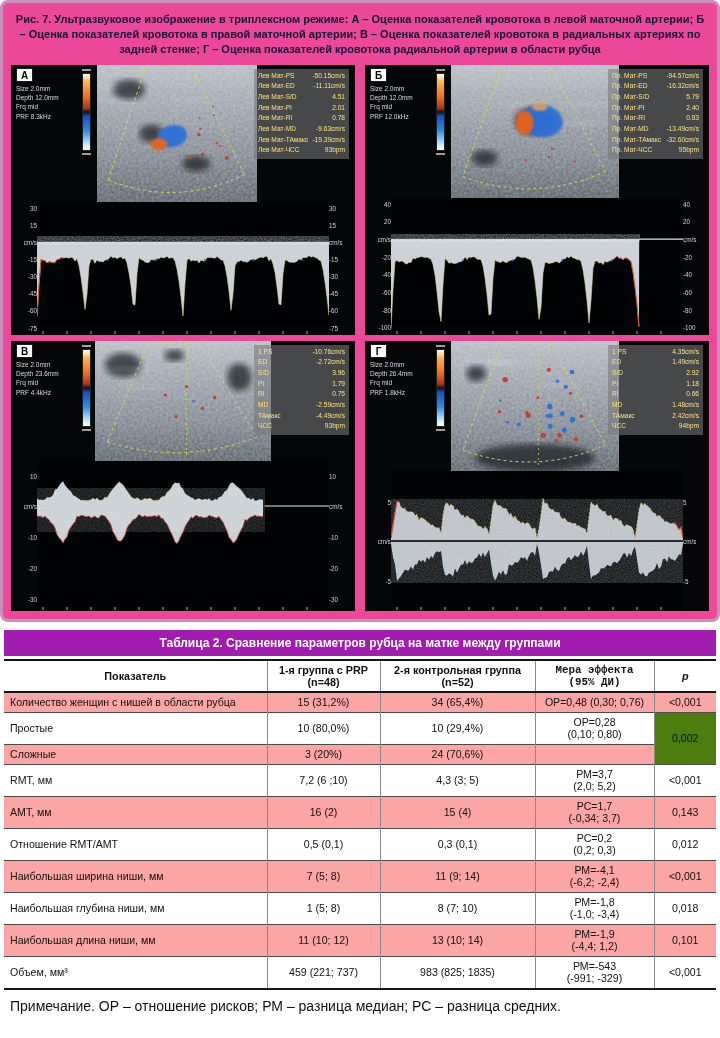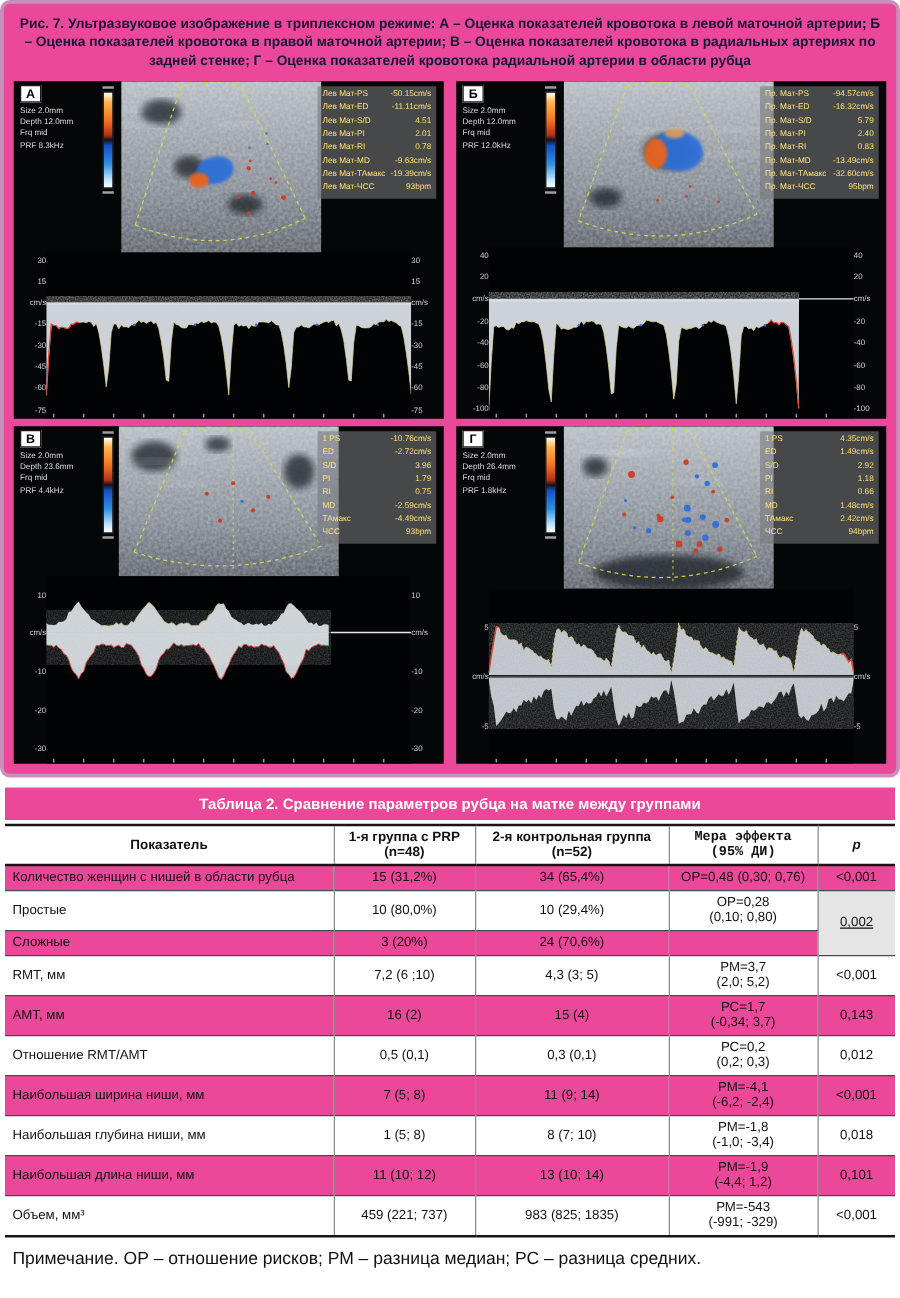--- a/index.html
+++ b/index.html
@@ -28,35 +28,35 @@
   .p-meas .mrow { display:flex; justify-content:space-between;
     color:#ffe07a; font-size:6.6px; line-height:1.62; white-space:nowrap; }
   .wave { position:absolute; left:0; right:0; bottom:0; }
   .ticks { position:absolute; top:0; bottom:0; display:flex; flex-direction:column;
     justify-content:space-between; color:#cfd4d8; font-size:6.3px; width:24px; }
   .ticks.l { left:2px; text-align:right; }
   .ticks.r { right:2px; text-align:left; }
   .wsvg { position:absolute; left:26px; top:0; }
   
   .tbl-wrap { margin:8px 4px 0; }
-  .tbl-title { background:#ec4899; color:#fff; font-weight:bold; font-size:12px;
+  .tbl-title { background:#a21caf; color:#fff; font-weight:bold; font-size:12px;
     text-align:center; padding:6px 4px; margin-bottom:3px; }
   table { width:100%; border-collapse:collapse; font-size:10.6px; color:#111; }
   thead th { font-weight:bold; font-size:10.8px; text-align:center; padding:3px 5px;
     border-top:2.5px solid #151515; border-bottom:2.5px solid #151515;
     white-space:pre-line; vertical-align:middle; }
   thead th:last-child { font-style:italic; }
   tbody td { padding:3.5px 6px; text-align:center; vertical-align:middle;
     border-top:1px solid #4a4a4a; white-space:pre-line; }
   tbody tr:first-child td { border-top:none; }
   tbody tr:last-child td { border-bottom:2.5px solid #151515; }
   td+td, th+th { border-left:1px solid #8a8a8a; }
   td.lbl { text-align:left; }
-  tr.shaded td { background:#ec4899; }
-  td.pmerge { background:#e5e5e5;text-decoration:underline; }
+  tr.shaded td { background:#fca5a5; }
+  td.pmerge { background:#4d7c0f; }
   .footnote { font-size:14px; color:#111; padding:8px 10px 0; }
   .col-ind { width:263px; } .col-g1 { width:113px;margin-left:28px; } .col-g2 { width:155px; }
   .col-ef { width:119px;font-family:Liberation Mono, monospace; } .col-p { width:62px; }
 </style>
 </head>
 <body>
 
 <svg width="0" height="0" style="position:absolute">
   <defs>
     <linearGradient id="g-gray" x1="0" y1="0" x2="0" y2="1">

